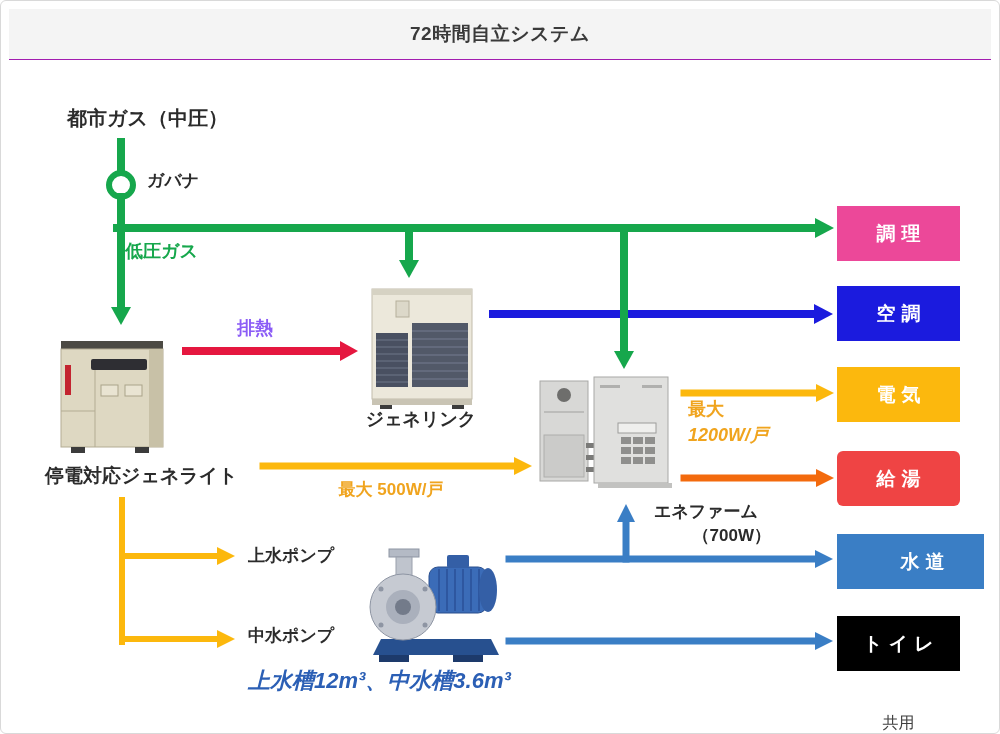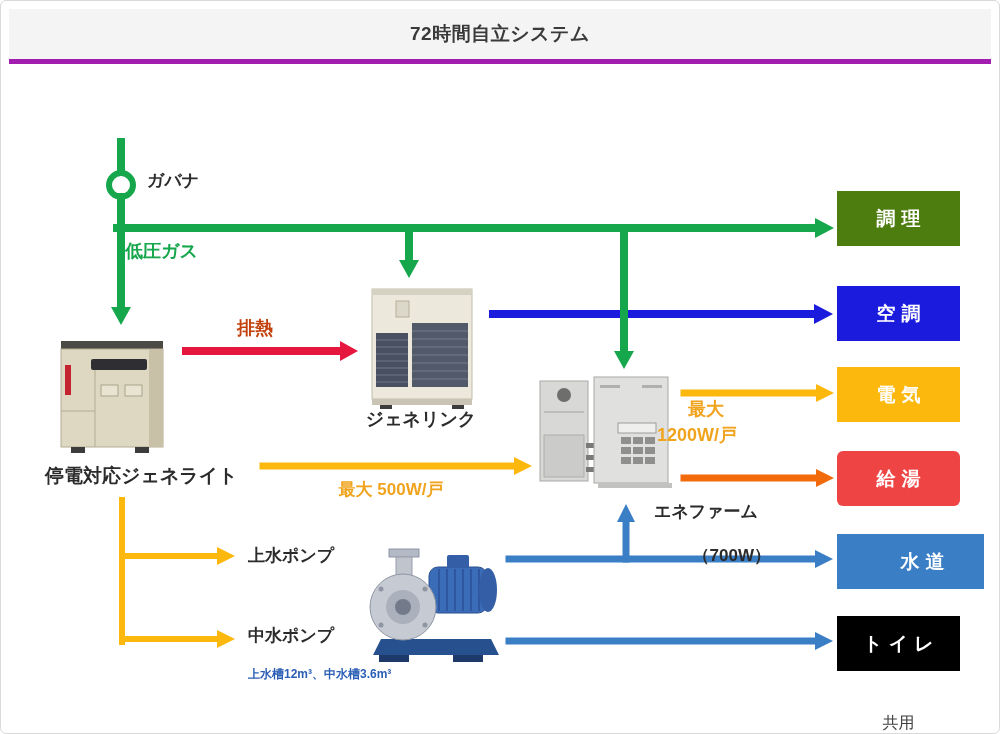--- a/index.html
+++ b/index.html
@@ -1,24 +1,24 @@
 <!DOCTYPE html>
 <html><head>
 <meta charset="utf-8">
 <style>
   html,body{margin:0;padding:0;background:#fff;font-family:"Liberation Sans",sans-serif;}
   .page{position:relative;width:998px;height:732px;border:1px solid #d9d9d9;border-radius:6px;background:#fff;overflow:hidden;}
-  .header{position:absolute;left:8px;top:8px;width:982px;height:50px;background:#f4f4f4;border-bottom:5px solid #a21caf;display:flex;align-items:center;justify-content:center;}
+  .header{position:absolute;left:8px;top:8px;width:982px;height:50px;background:#f4f4f4;border-bottom:1px solid #a21caf;display:flex;align-items:center;justify-content:center;}
   .title{font-size:19px;font-weight:bold;color:#3a3a3a;letter-spacing:0.5px;}
   .diagram{position:absolute;left:0;top:0;width:998px;height:732px;}
   .lines{position:absolute;left:0;top:0;}
   .m{position:absolute;}
   .lbl{position:absolute;font-weight:bold;color:#2b2b2b;white-space:nowrap;line-height:1.15;}
   .lbl.green{color:#16a74c;}
-  .lbl.red{color:#c2410c;}
+  .lbl.red{color:#8b5cf6;}
   .lbl.amber{color:#f0a41e;}
   .lbl.blue{color:#2b5fb5;}
   .lbl.gray{color:#3f3f3f;font-weight:500;}
   .obox{position:absolute;left:836px;width:123px;height:55px;color:#ffffff;
         font-size:19px;font-weight:bold;display:flex;align-items:center;justify-content:center;
         letter-spacing:0.32em;text-indent:0.32em;}
 </style>
 </head>
 <body>
 
@@ -176,36 +176,37 @@
       <circle cx="52" cy="70" r="17" fill="#aab0bc"></circle>
       <circle cx="52" cy="70" r="8" fill="#737b8a"></circle>
       <circle cx="30" cy="52" r="2.5" fill="#8e95a3"></circle>
       <circle cx="74" cy="52" r="2.5" fill="#8e95a3"></circle>
       <circle cx="30" cy="88" r="2.5" fill="#8e95a3"></circle>
       <circle cx="74" cy="88" r="2.5" fill="#8e95a3"></circle>
       <rect x="28" y="118" width="30" height="7" fill="#1d3a6b"></rect>
       <rect x="102" y="118" width="30" height="7" fill="#1d3a6b"></rect>
     </svg>
 
+    <div class="lbl" style="left:66px;top:106px;font-size:20px;">都市ガス（中圧）</div>
     <div class="lbl" style="left:146px;top:170px;font-size:17px;">ガバナ</div>
     <div class="lbl green" style="left:124px;top:240px;font-size:18px;">低圧ガス</div>
     <div class="lbl red" style="left:236px;top:317px;font-size:18px;">排熱</div>
     <div class="lbl" style="left:358px;top:408px;width:124px;text-align:center;font-size:18px;">ジェネリンク</div>
     <div class="lbl" style="left:44px;top:464px;font-size:19px;">停電対応ジェネライト</div>
     <div class="lbl amber" style="left:300px;top:479px;width:180px;text-align:center;font-size:17px;">最大 500W/戸</div>
     <div class="lbl amber" style="left:687px;top:398px;font-size:18px;">最大</div>
-    <div class="lbl amber" style="left:656px;top:424px;font-size:18px;">1200W/戸</div>
+    <div class="lbl amber" style="left:687px;top:424px;font-size:18px;font-style:italic;">1200W/戸</div>
     <div class="lbl" style="left:640px;top:501px;width:130px;text-align:center;font-size:17px;">エネファーム</div>
-    <div class="lbl" style="left:640px;top:525px;width:130px;text-align:right;font-size:17px;margin-top:20px;">（700W）</div>
+    <div class="lbl" style="left:640px;top:525px;width:130px;text-align:right;font-size:17px;">（700W）</div>
     <div class="lbl" style="left:247px;top:545px;font-size:17px;">上水ポンプ</div>
     <div class="lbl" style="left:247px;top:625px;font-size:17px;">中水ポンプ</div>
-    <div class="lbl blue" style="left:247px;top:667px;font-size:12px;">上水槽12m³、中水槽3.6m³</div>
+    <div class="lbl blue" style="left:247px;top:667px;font-size:22px;font-style:italic;">上水槽12m³、中水槽3.6m³</div>
     <div class="lbl gray" style="left:836px;top:677px;width:123px;text-align:center;font-size:16px;margin-top:36px;">共用</div>
 
-    <div class="obox" style="top: 190px; background-color: #4d7c0f;">調理</div>
+    <div class="obox" style="top: 205px; background-color: #ec4899;">調理</div>
     <div class="obox" style="top: 285px; background-color: rgb(27, 27, 222);">空調</div>
     <div class="obox" style="top: 366px; background-color: rgb(252, 184, 13);">電気</div>
     <div class="obox" style="top: 450px; background-color: #ef4444; border-radius: 6px;">給湯</div>
     <div class="obox" style="top: 533px; background-color: rgb(58, 126, 197); padding-left: 24px;">水道</div>
     <div class="obox" style="top: 615px; background-color: #000000;">トイレ</div>
 
   </div>
 </div>
 
 </body></html>

